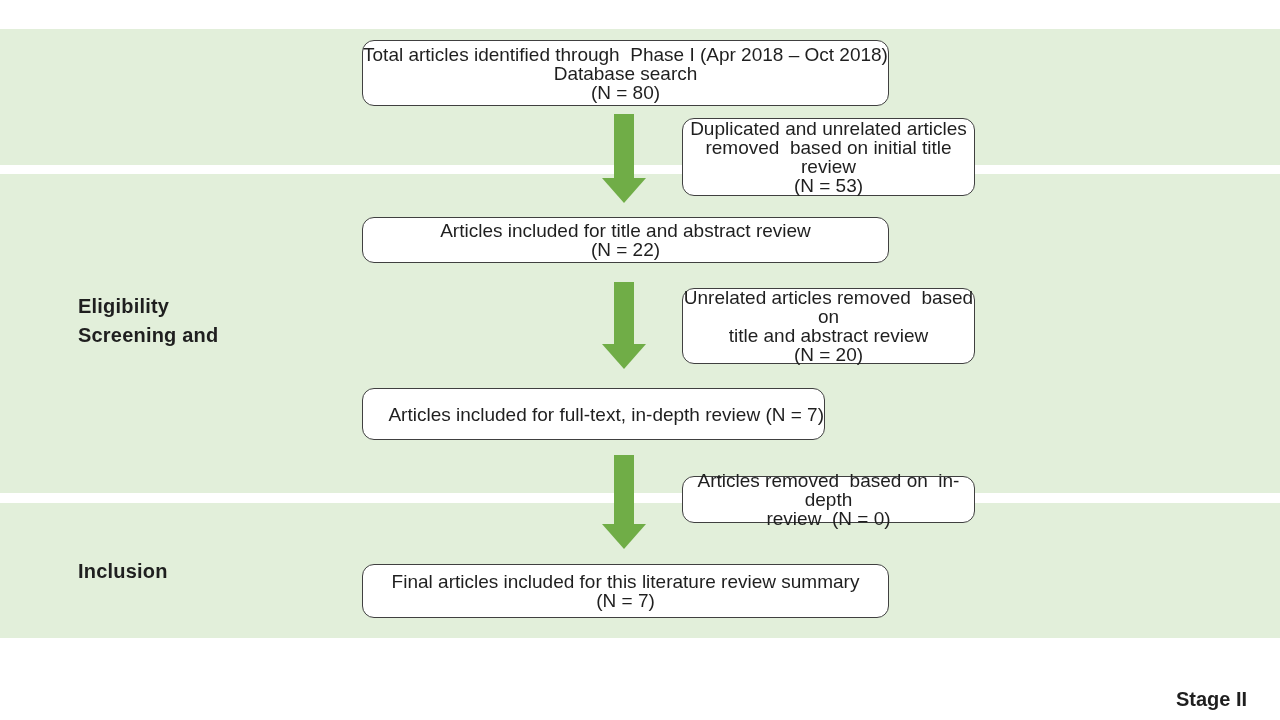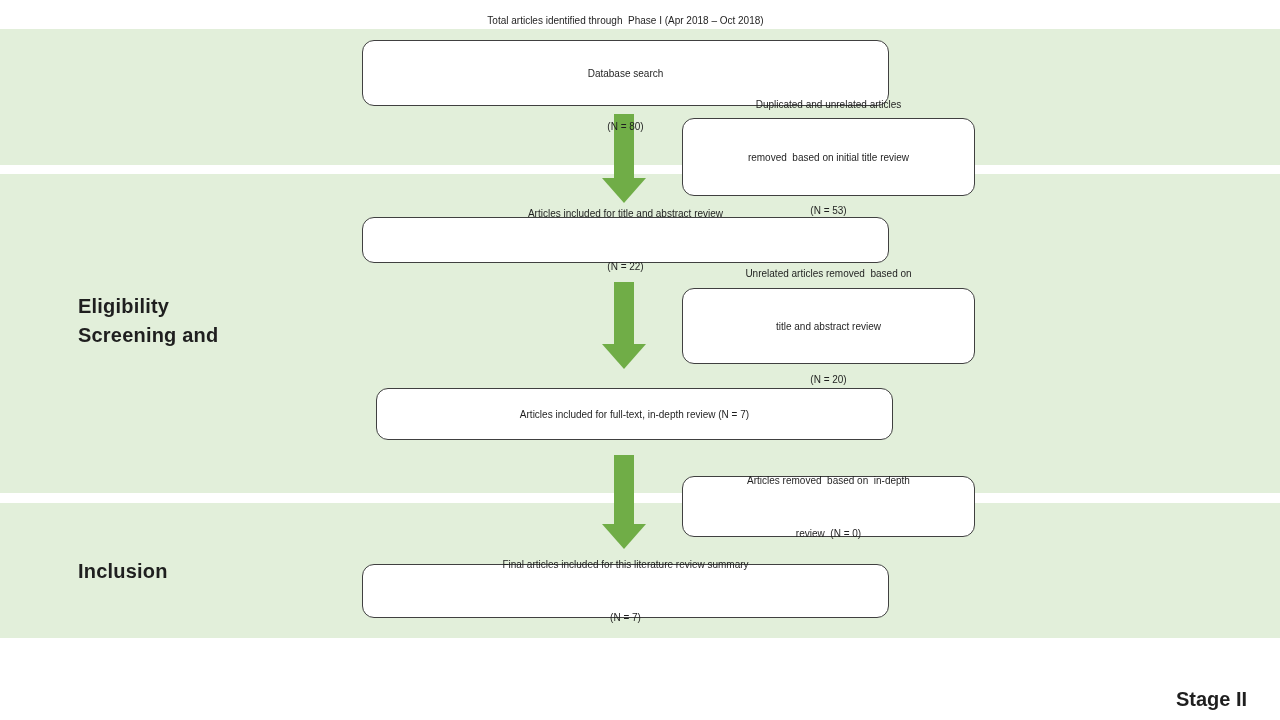--- a/index.html
+++ b/index.html
@@ -37,34 +37,33 @@
   .box {
     position: absolute;
     background: #ffffff;
     border: 1.4px solid var(--box-border, #404040);
     border-radius: 12px;
     display: flex;
     flex-direction: column;
     justify-content: center;
     align-items: center;
     text-align: center;
-    font-size: 10px;
+    font-size: 19px;
     line-height: 19px;
     color: var(--text, #1f1f1f);
     box-sizing: border-box;
-    gap: 34px;
   }
   .box-line { white-space: pre-wrap; }
   #main-0 { left: 362px; top: 40px;  width: 527px; height: 66px; }
   #main-1 { left: 362px; top: 217px; width: 527px; height: 46px; }
-  #main-2 { left: 376px; top: 388px; width: 517px; height: 52px; }
+  #main-2 { left: 362px; top: 388px; width: 463px; height: 52px; align-items: flex-end; }
   #main-3 { left: 362px; top: 564px; width: 527px; height: 54px; }
   #side-0 { left: 682px; top: 118px; width: 293px; height: 78px; }
   #side-1 { left: 682px; top: 288px; width: 293px; height: 76px; }
-  #side-2 { left: 682px; top: 476px; width: 293px; height: 61px; }
+  #side-2 { left: 682px; top: 476px; width: 293px; height: 47px; }
 
   .arrow {
     position: absolute;
     left: 602px;
     width: 44px;
   }
   .arrow-shaft {
     width: 20px;
     margin: 0 auto;
     background: var(--arrow, #70ad47);

